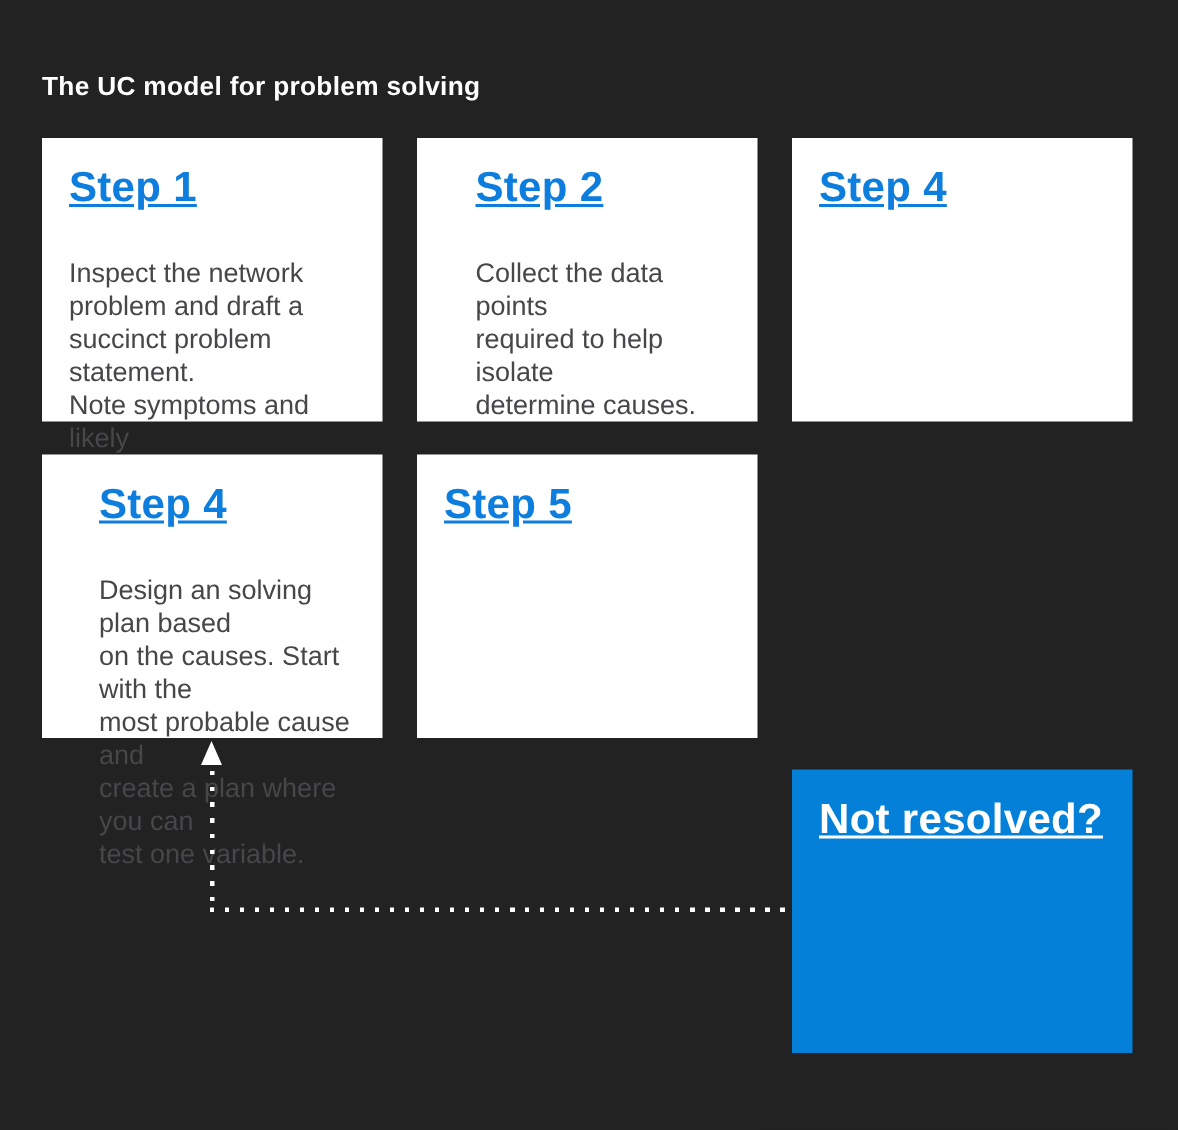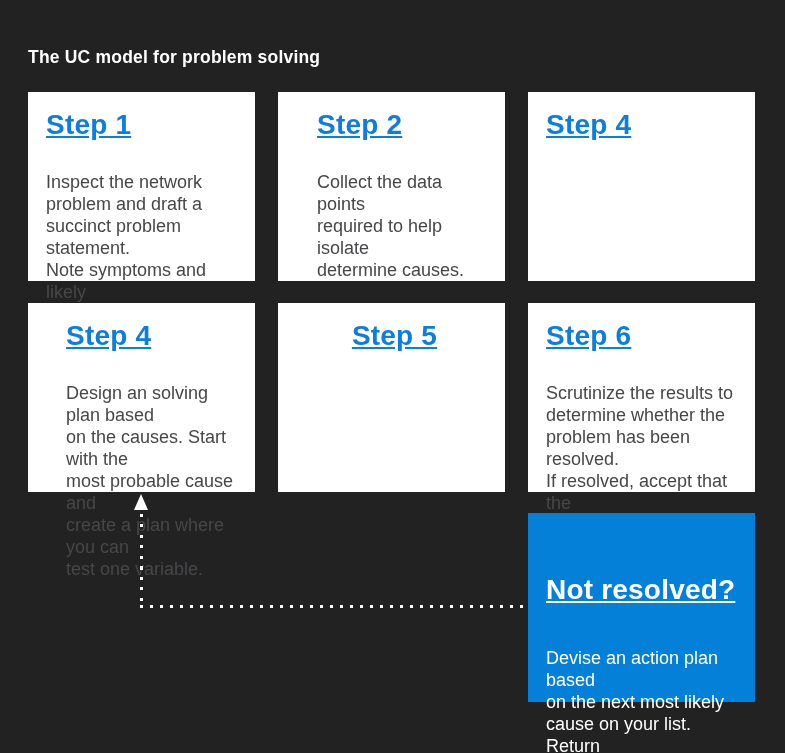--- a/index.html
+++ b/index.html
@@ -58,21 +58,20 @@
     line-height: 22px;
     color: var(--body-text, #47474a);
     white-space: pre-line;
   }
   .card.highlight {
     background: var(--highlight-background, #0580d8);
   }
   .card.highlight h2,
   .card.highlight p {
     color: #ffffff;
-    margin-top: 44px;
   }
   .arrow-head {
     position: absolute;
     left: 134px;
     top: 494px;
     width: 0;
     height: 0;
     border-left: 7px solid transparent;
     border-right: 7px solid transparent;
     border-bottom: 16px solid var(--arrow, #ffffff);
@@ -129,40 +128,27 @@
 
   <div class="card" style="left:28px; top:303px;padding-left:38px;">
     <h2>Step 4</h2>
     <p>Design an solving plan based
 on the causes. Start with the
 most probable cause and
 create a plan where you can
 test one variable.</p>
   </div>
 
-  <div class="card" style="left:278px; top:303px;text-align:center;">
+  <div class="card" style="left:278px; top:303px;">
     <h2>Step 5</h2>
   </div>
 
-  <div class="card" style="left:528px; top:303px;">
-    <h2>Step 6</h2>
-    <p>Scrutinize the results to
-determine whether the
-problem has been resolved.
-If resolved, accept that the
-process is finished.</p>
-  </div>
 
   <div class="card highlight" style="left:528px; top:513px;">
     <h2>Not resolved?</h2>
-    <p>Devise an action plan based
-on the next most likely
-cause on your list. Return
-to step 4 and repeat the
-process until solved.</p>
   </div>
 
   <div>
     <div class="arrow-head"></div>
     <div class="arrow-v"></div>
     <div class="arrow-h"></div>
   </div>
 
 </div>
 

